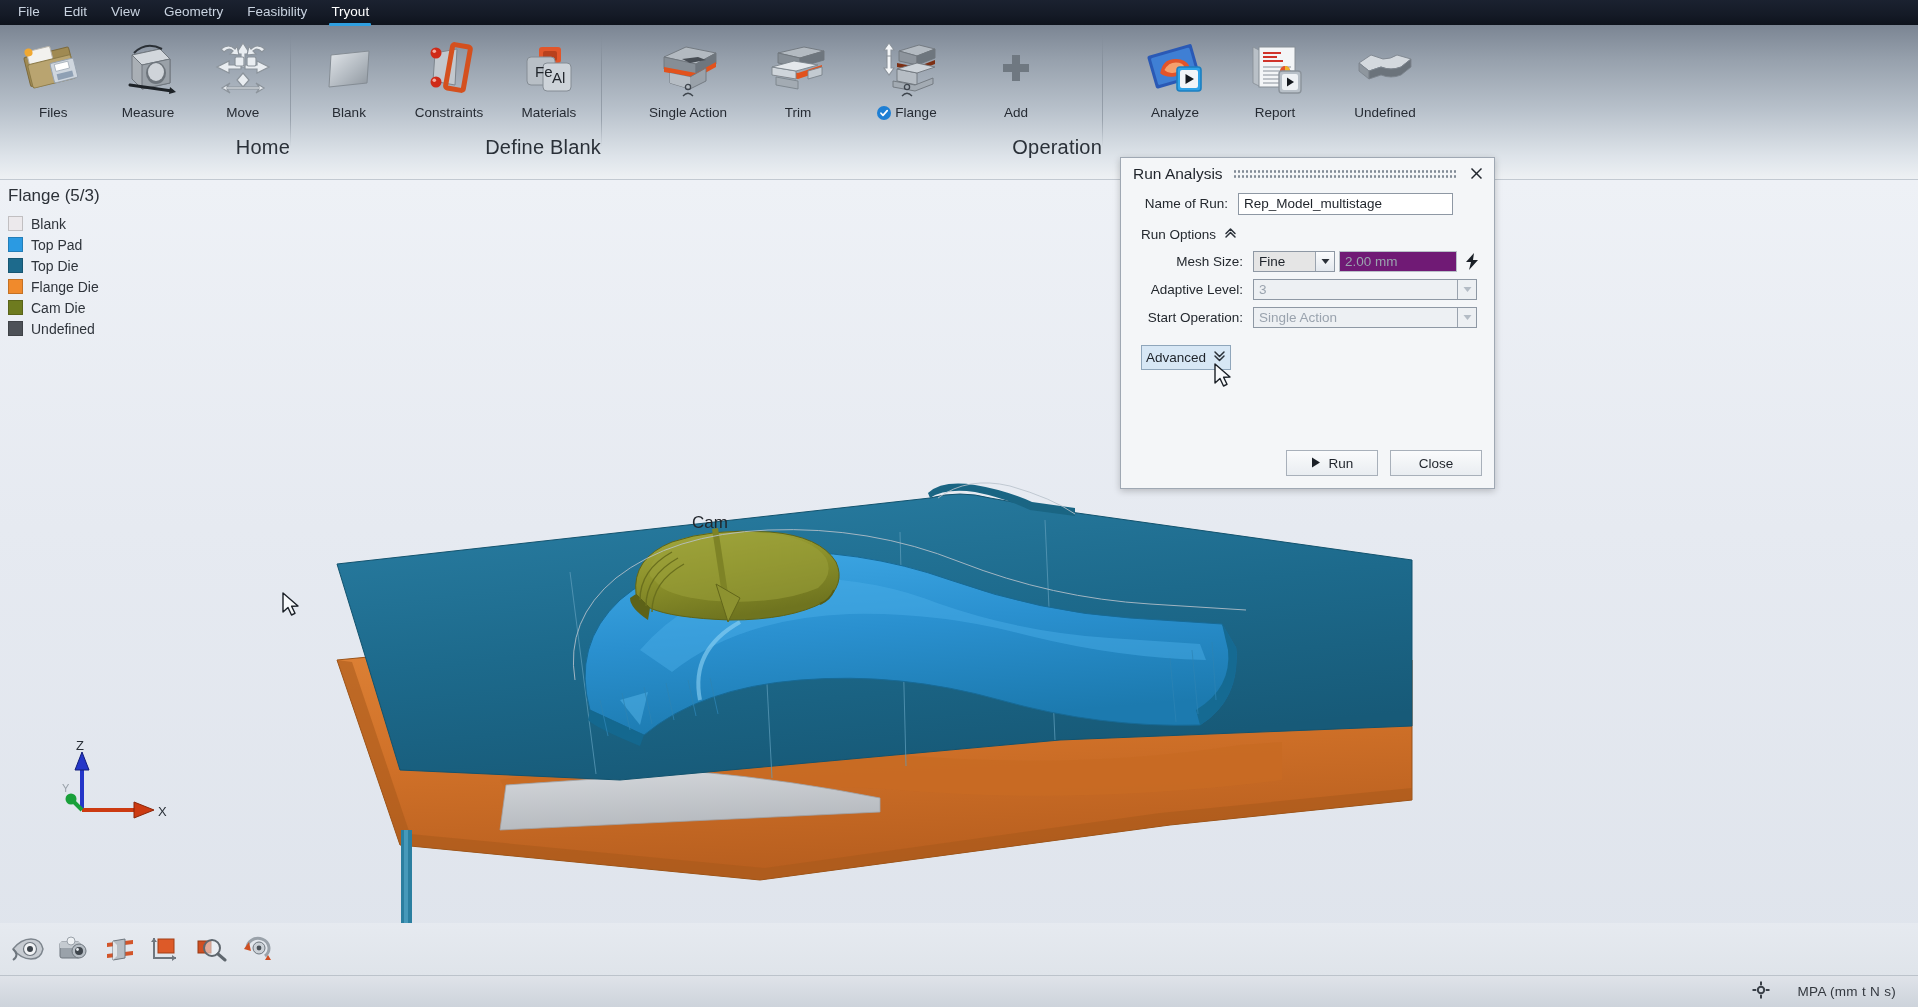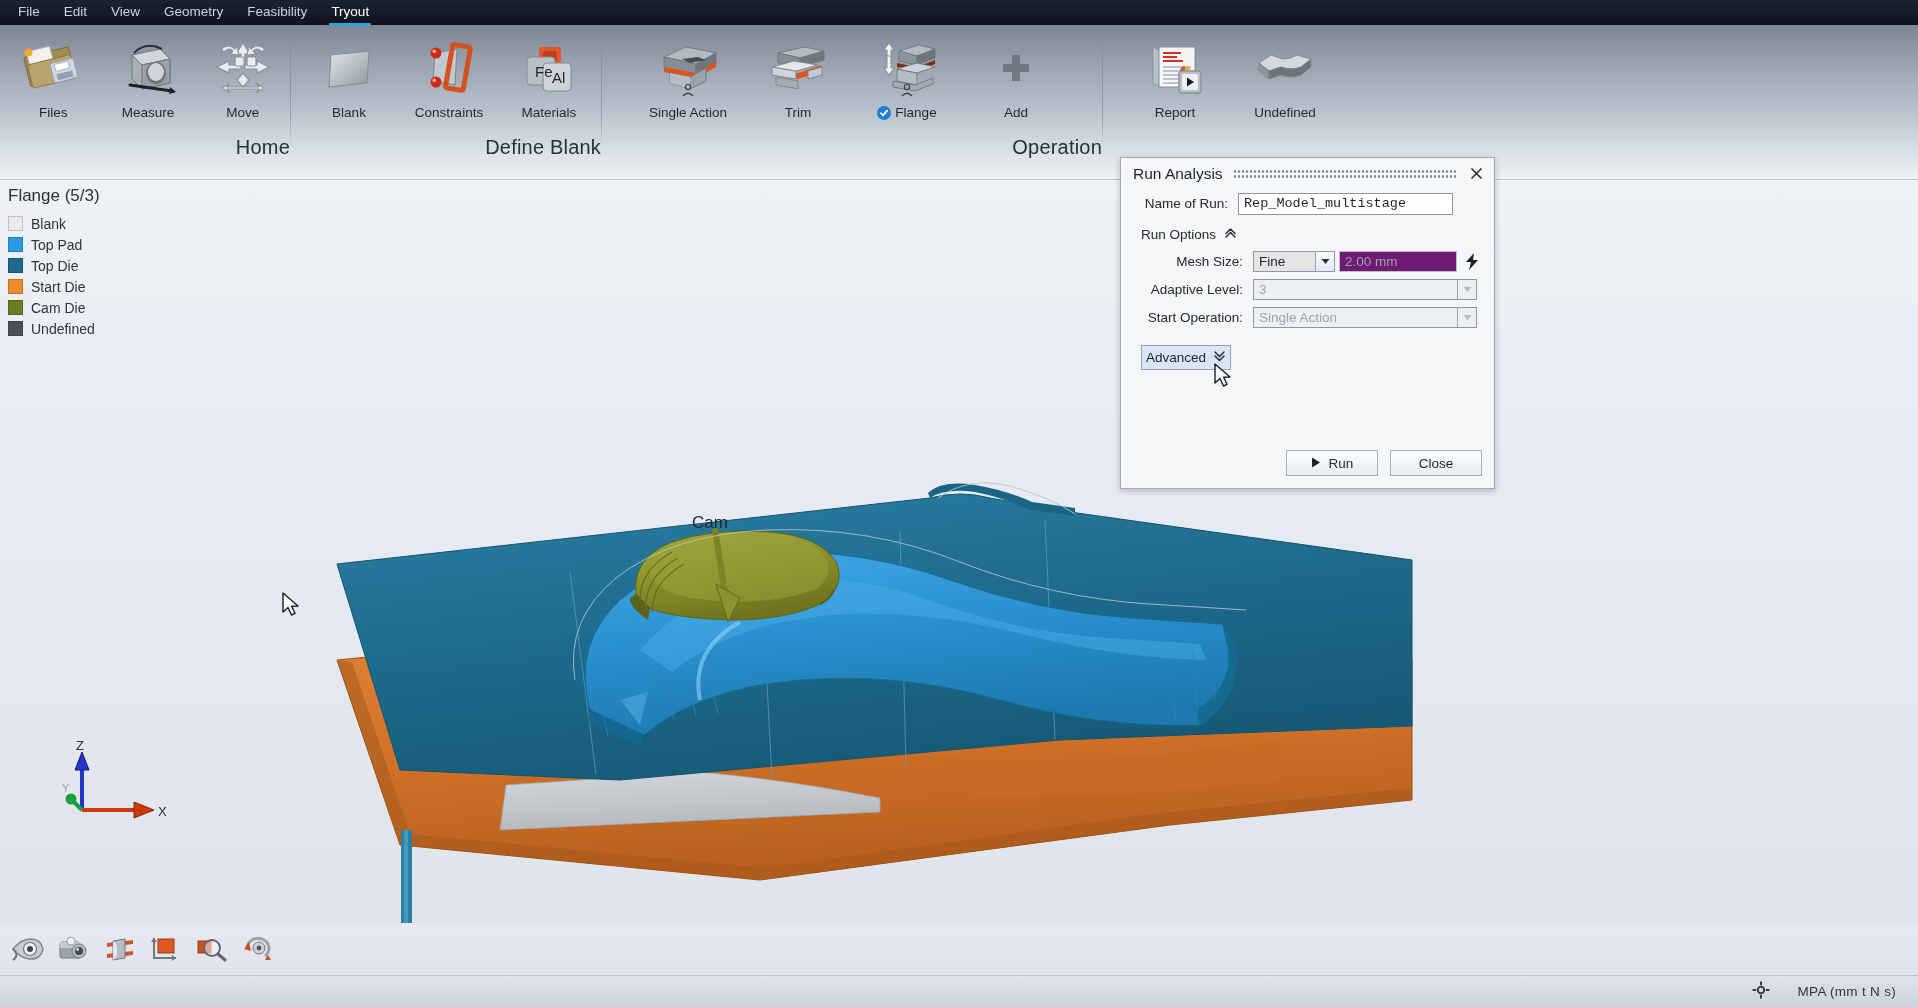--- a/index.html
+++ b/index.html
@@ -109,21 +109,21 @@
   }
   .dlg-body { padding: 2px 12px 0 12px; }
   .frow { display: flex; align-items: center; height: 25px; margin-bottom: 3px; }
   .flabel { font-size: 13.5px; color: #24292f; text-align: right; white-space: nowrap; }
   .flabel.w-name { width: 105px; padding-right: 10px; }
   .flabel.w-opt { width: 120px; padding-right: 10px; }
 
   .txtinput {
     height: 22px; border: 1px solid #8e98a4; background: #ffffff;
     font-size: 13.5px; color: #1e232a; padding: 0 5px;
-    display: flex; align-items: center; font-family: Liberation Mono, monospace;
+    display: flex; align-items: center; font-family: Liberation Sans, sans-serif;
   }
   .input-name { width: 215px; }
 
   .section-head { display: flex; align-items: center; gap: 8px; margin: 9px 0 6px 8px; }
   .section-head .st { font-size: 13.5px; color: #24292f; }
 
   .combo {
     height: 21px; display: flex; align-items: stretch;
     border: 1px solid #8e98a4; background: #fff; font-size: 13.5px;
   }
@@ -408,20 +408,38 @@
           </div>
         </div>
         <div class="rgroup-title">Operation</div>
       </div>
 
       <div class="rgroup-sep"></div>
 
       <div class="rgroup" style="width:360px">
         <div class="rgroup-items" style="padding-left:22px">
 
+          <div class="ritem">
+            <div class="icn">
+              <svg viewBox="0 0 72 62" width="72" height="62">
+                <g transform="rotate(-16 36 30)">
+                  <rect x="12" y="12" width="46" height="34" rx="2" fill="#2a59b5"></rect>
+                  <rect x="15" y="15" width="40" height="28" rx="1.5" fill="#3f7fd4"></rect>
+                  <path d="M20 32 Q26 20 36 22 Q48 24 50 33 Q44 40 34 39 Q24 38 20 32 Z" fill="#e2542a"></path>
+                  <path d="M25 30 Q31 24 38 26 Q45 28 45 33 Q38 36 32 35 Q27 34 25 30 Z" fill="#f5a06d"></path>
+                </g>
+                <rect x="38" y="30" width="24" height="24" rx="3" fill="#2ea3e8" stroke="#1c7fc0" stroke-width="1.6"></rect>
+                <rect x="41" y="33" width="18" height="18" rx="2" fill="#f2f5f8"></rect>
+                <path d="M46.5 37 L55 42 L46.5 47 Z" fill="#15191e"></path>
+              </svg>
+            </div>
+            <div class="lbl">
+                <span>Analyze</span>
+              </div>
+          </div>
 
           <div class="ritem">
             <div class="icn">
               <svg viewBox="0 0 72 62" width="72" height="62">
                 <path d="M14 10 L22 14 V50 L14 46 Z" fill="#b9c0c7" stroke="#868e96" stroke-width=".8"></path>
                 <rect x="20" y="10" width="36" height="40" fill="#f3f5f7" stroke="#868e96" stroke-width="1"></rect>
                 <g stroke="#d0332a" stroke-width="2">
                   <line x1="24" y1="16" x2="42" y2="16"></line>
                   <line x1="24" y1="20" x2="38" y2="20"></line>
                   <line x1="24" y1="24" x2="44" y2="24"></line>
@@ -475,21 +493,21 @@
       <div class="legend-row">
         <span class="legend-sw" style="background:#2b9ae2"></span>
         <span class="legend-lbl">Top Pad</span>
       </div>
       <div class="legend-row">
         <span class="legend-sw" style="background:#1d6a8c"></span>
         <span class="legend-lbl">Top Die</span>
       </div>
       <div class="legend-row">
         <span class="legend-sw" style="background:#f08a2c"></span>
-        <span class="legend-lbl">Start Die</span>
+        <span class="legend-lbl">Flange Die</span>
       </div>
       <div class="legend-row">
         <span class="legend-sw" style="background:#6e7b1f"></span>
         <span class="legend-lbl">Cam Die</span>
       </div>
       <div class="legend-row">
         <span class="legend-sw" style="background:#4d5157"></span>
         <span class="legend-lbl">Undefined</span>
       </div>
     </div>

